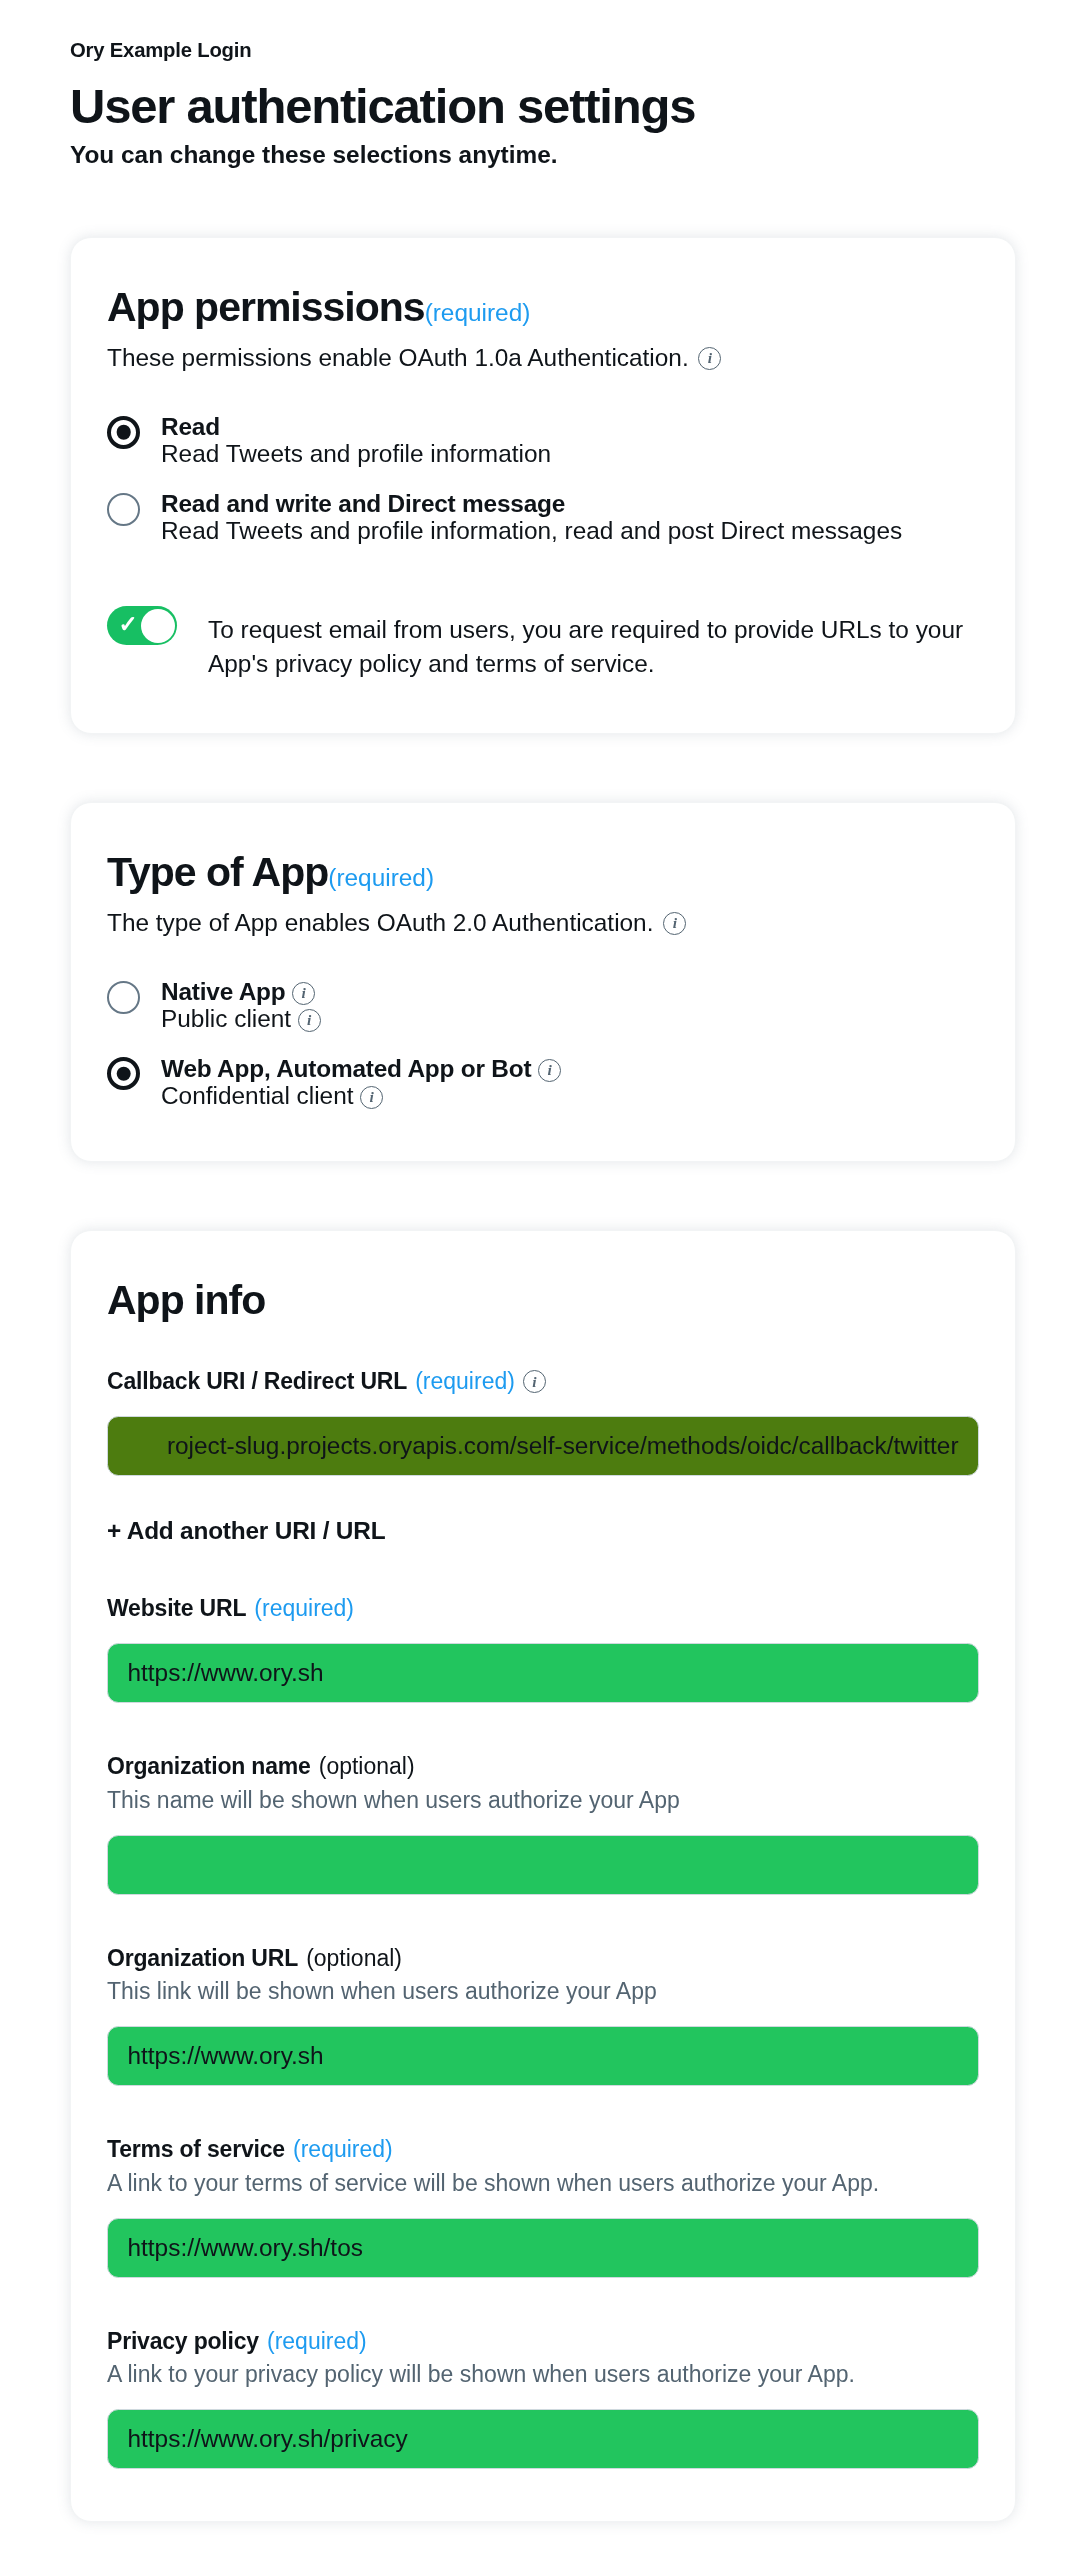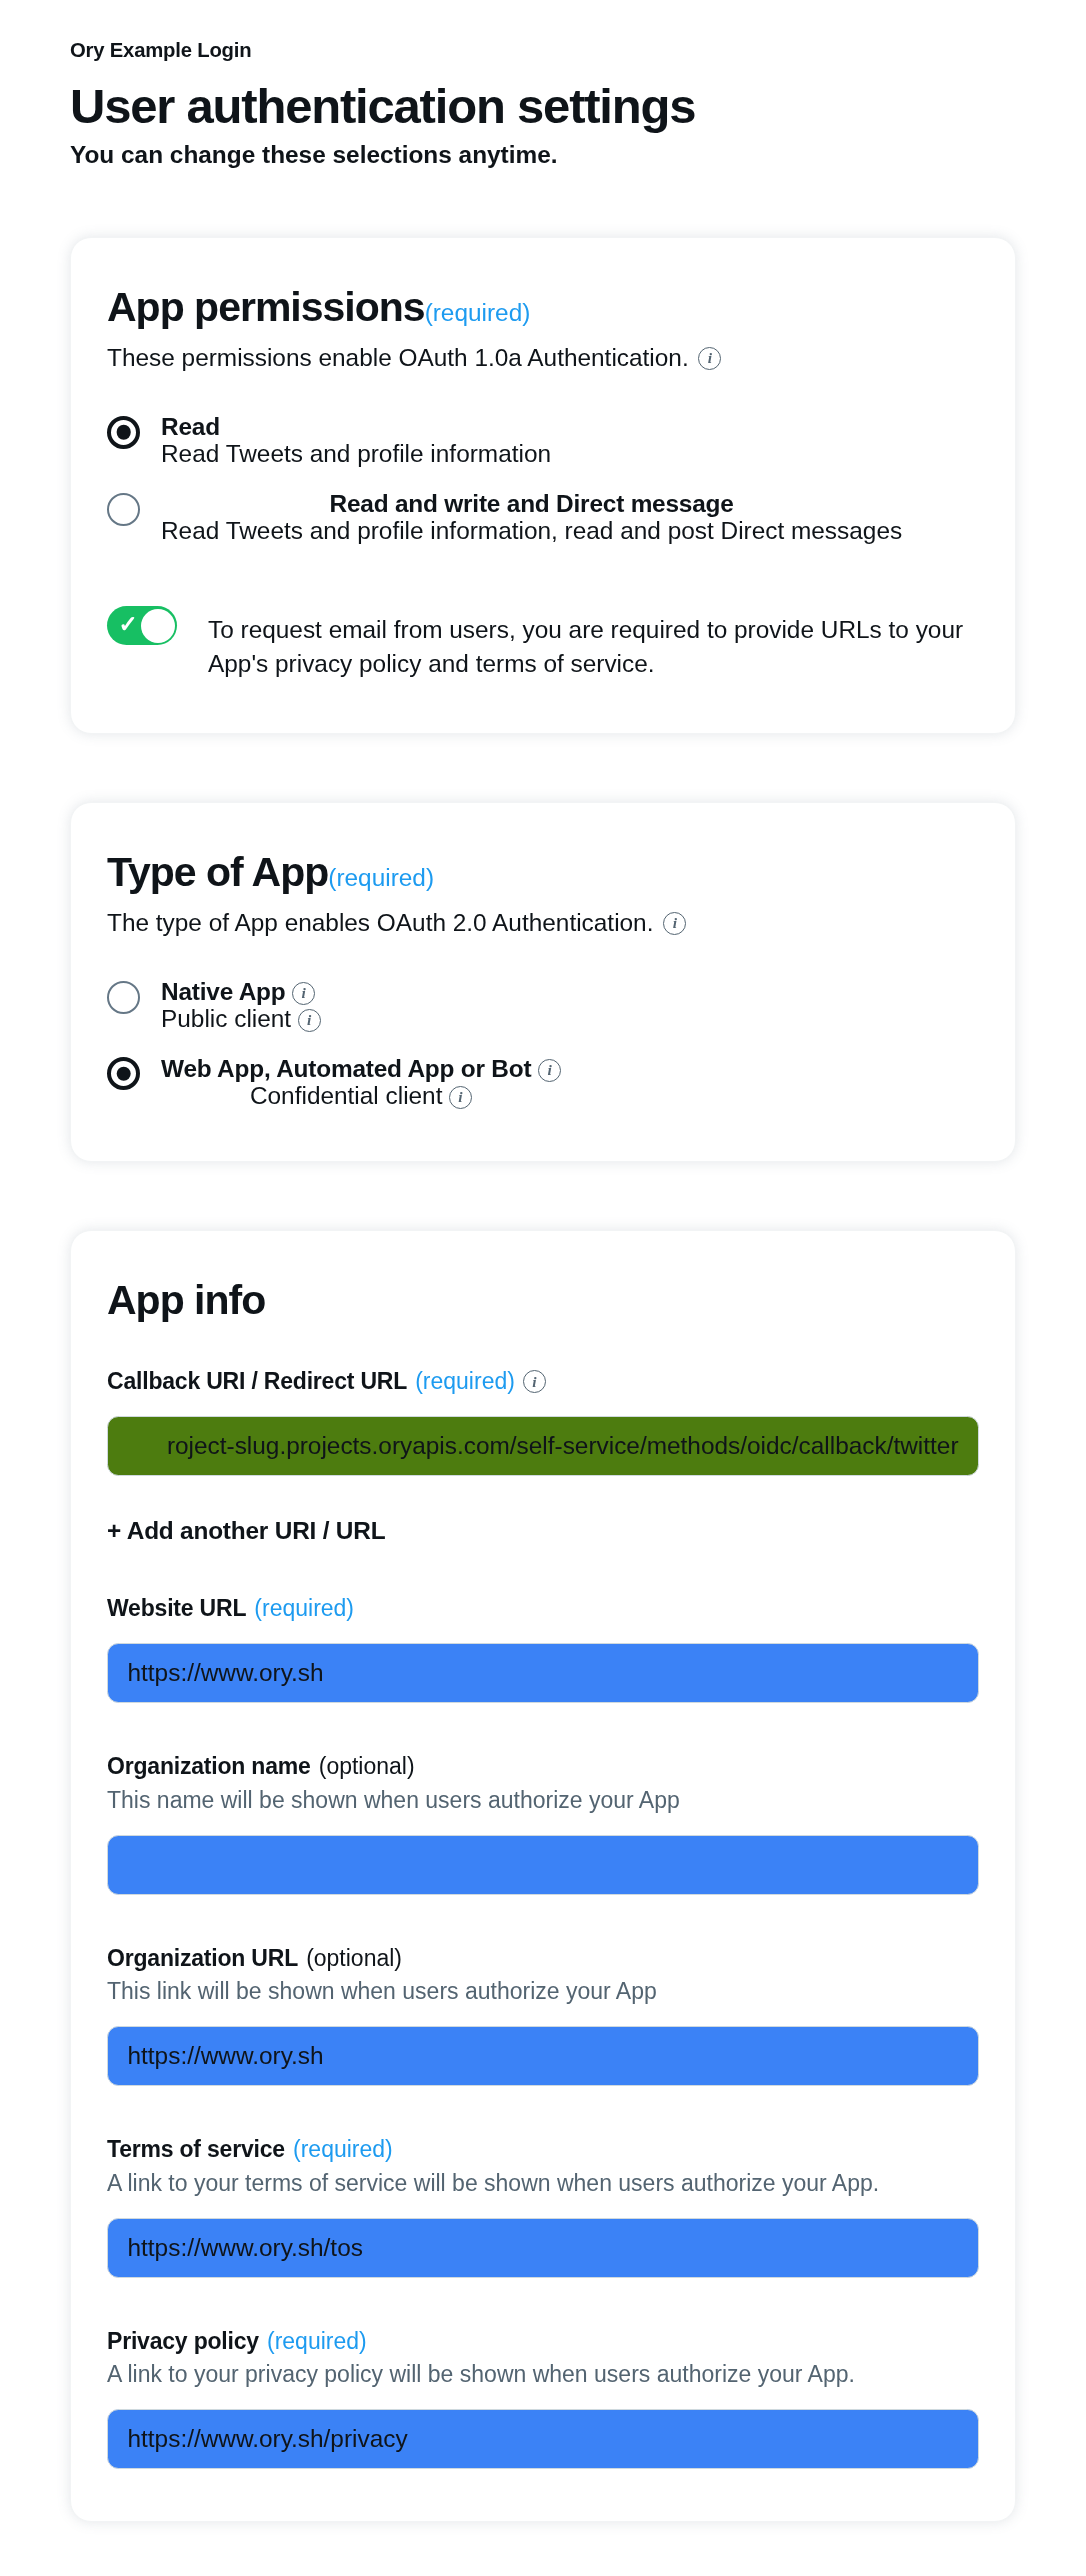--- a/index.html
+++ b/index.html
@@ -37,21 +37,21 @@
     width: 23px; height: 23px; border: 1.6px solid #536471; border-radius: 50%;
     color: #536471; font-size: 15.4px; font-weight: 700; flex: 0 0 auto;
     font-family: "Liberation Serif", serif; font-style: italic;
     cursor: pointer;
   }
   .info-icon.inline { vertical-align: 1.6px; margin-left: 6.5px; }
 
   
   .radio-group { margin-top: 42px; }
   .radio-item { display: flex; gap: 21px; margin-bottom: 23px; cursor: pointer; }
-  .radio-item:last-child { margin-bottom: 0; text-align: center; }
+  .radio-item:last-child { margin-bottom: 0; }
   .radio-circle {
     width: 33px; height: 33px; border-radius: 50%;
     border: 2.4px solid #657786; background: #fff; flex: 0 0 auto;
     margin-top: 1.6px; position: relative;
   }
   .radio-circle.checked { border: 4.9px solid #0f1419; }
   .radio-circle.checked::after {
     content: ""; position: absolute; left: 50%; top: 50%;
     width: 14.6px; height: 14.6px; border-radius: 50%;
     background: #0f1419; transform: translate(-50%, -50%);
@@ -84,21 +84,21 @@
   .field-label { font-size: 23px; font-weight: 700; letter-spacing: -0.2px; }
   .field-tag { font-size: 23px; font-weight: 400; }
   .field-tag.blue { color: #1d9bf0; }
   .field-tag.ink { color: #0f1419; }
   .field-helper { font-size: 23px; color: #536471; margin-top: 6.5px; }
   .text-input {
     width: 100%; height: 60px; margin-top: 21px;
     border: 1.6px solid #cfd9de; border-radius: 11.4px;
     font-size: 24.4px; color: #0f1419; padding: 0 19.5px;
     font-family: "Liberation Sans", sans-serif;
-    background: #3b82f6; outline: none; display: block;
+    background: #22c55e; outline: none; display: block;
   }
   .fake-input {
     width: 100%; height: 60px; margin-top: 21px;
     border: 1.6px solid #cfd9de; border-radius: 11.4px;
     font-size: 24.4px; color: #0f1419; padding: 0 19.5px;
     background: #4d7c0f; display: flex; align-items: center;
     justify-content: flex-end; overflow: hidden; white-space: nowrap;
     cursor: text;
   }
   .add-url-link {

